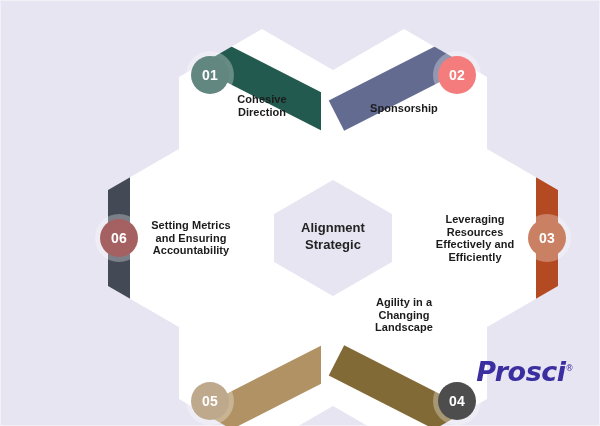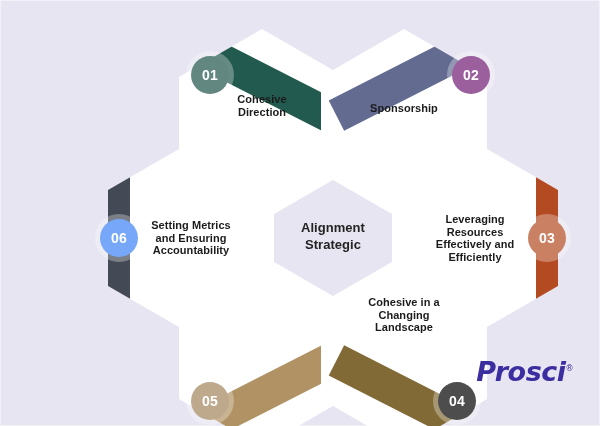--- a/index.html
+++ b/index.html
@@ -175,35 +175,35 @@
     </div>
   </div>
 
   <div class="hexwrap" style="left:320px; top:28px;">
     <div class="hex-shape">
       <div class="band band-ur" style="background:#646b91;"></div>
     </div>
     <div class="hex-label" style="top:66px;margin-top:7px;">
       <div>Sponsorship</div>
     </div>
-    <div class="badge" style="left:131px; top:27px; background:#701a75;">
+    <div class="badge" style="left:117px; top:27px; background:#ef4444;">
       <span>02</span>
     </div>
   </div>
 
   <div class="hexwrap" style="left:107px; top:141px;">
     <div class="hex-shape">
       <div class="band band-left" style="background:#434a55;"></div>
     </div>
     <div class="hex-label" style="top:77px;">
       <div>Setting Metrics</div>
       <div>and Ensuring</div>
       <div>Accountability</div>
     </div>
-    <div class="badge" style="left:-8px; top:77px; background:#3b82f6;">
+    <div class="badge" style="left:-8px; top:77px; background:#7f1d1d;">
       <span>06</span>
     </div>
   </div>
 
   <div class="hexwrap hex-center" style="left:249px; top:141px;">
     <div class="hex-shape"></div>
     <div class="hex-label center-label" style="top:77px;">
       <div>Alignment</div>
       <div>Strategic</div>
     </div>
@@ -231,21 +231,21 @@
     <div class="badge" style="left:12px; top:127px; background:#a2855b;">
       <span>05</span>
     </div>
   </div>
 
   <div class="hexwrap" style="left:320px; top:254px;">
     <div class="hex-shape">
       <div class="band band-lr" style="background:#826a37;"></div>
     </div>
     <div class="hex-label" style="top:41px;">
-      <div>Cohesive in a</div>
+      <div>Agility in a</div>
       <div>Changing</div>
       <div>Landscape</div>
     </div>
     <div class="badge" style="left:117px; top:127px; background:#000000;">
       <span>04</span>
     </div>
   </div>
 
   <div id="logo">
     <span>Prosci</span><span class="tm">®</span>

